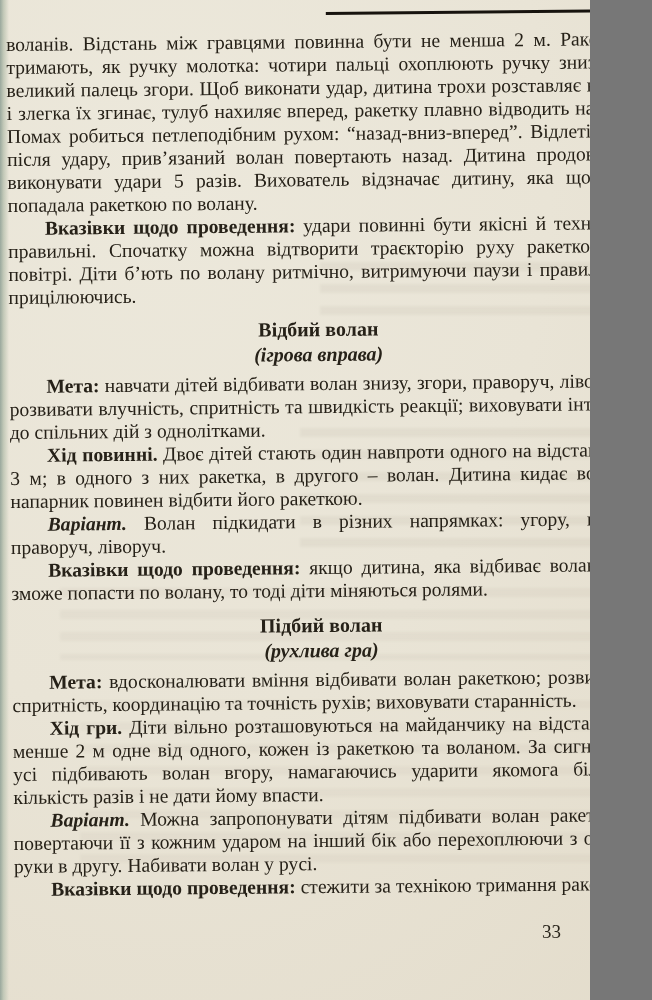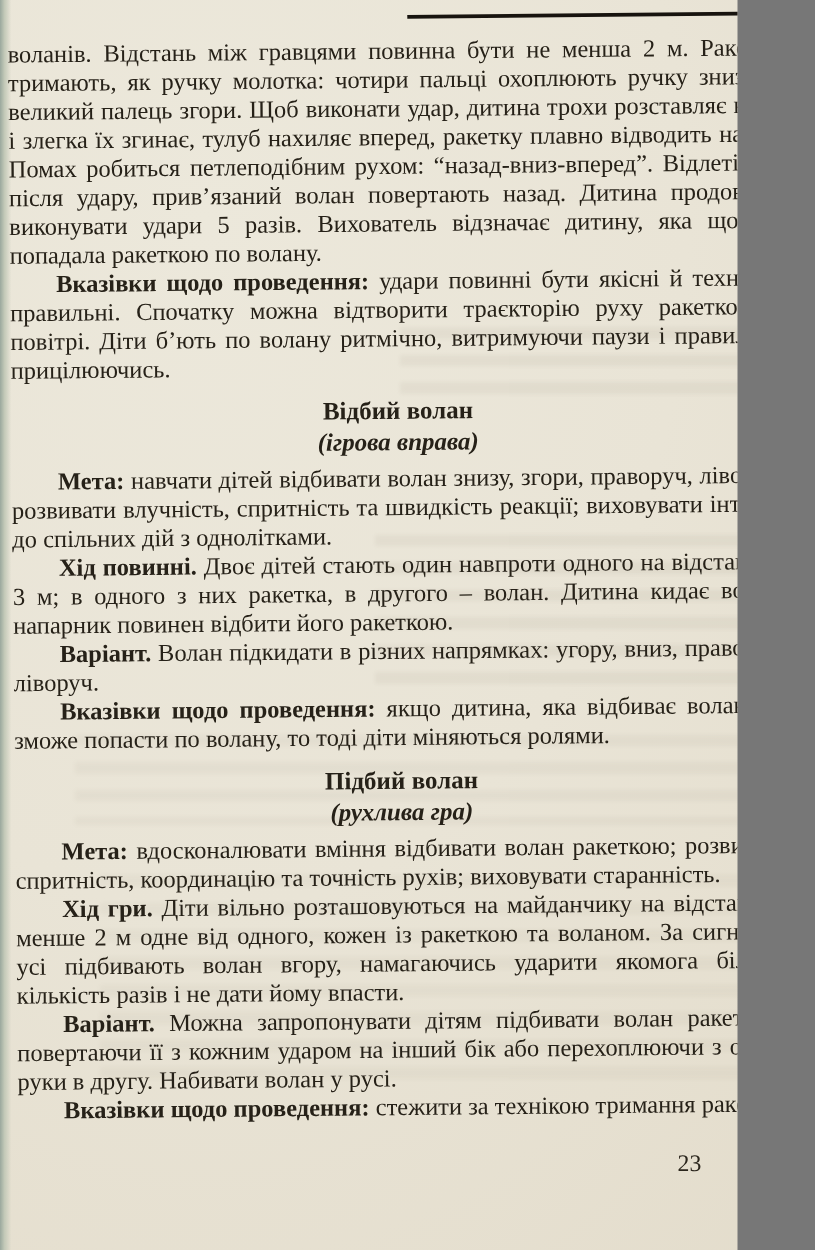--- a/index.html
+++ b/index.html
@@ -29,21 +29,21 @@
     transform:rotate(-0.55deg);
     transform-origin:0 60%;
   }
   .toprule{
     position:absolute;right:1px;top:-18px;width:298px;height:3px;
     background:#17130e;
   }
   p{margin:0;}
   p.indent{text-indent:37px;}
   .lead{font-weight:bold;}
-  .lead.italic{margin-top:28px;}
+  .lead.italic{font-style:italic;margin-top:28px;}
   .heading{
     text-align:center;font-weight:bold;font-size:20px;line-height:25px;
     margin-top:11px;text-indent:0;
   }
   .subheading{
     text-align:center;font-weight:bold;font-style:italic;
     font-size:20px;line-height:25px;margin-bottom:5px;text-indent:0;
   }
   .pagenum{
     position:absolute;right:29px;top:921px;
@@ -84,14 +84,14 @@
 
     <p class="indent"><b class="lead">Мета:</b> <span>вдосконалювати вміння відбивати волан ракеткою; розвивати спритність, координацію та точність рухів; виховувати старанність.</span></p>
 
     <p class="indent"><b class="lead">Хід гри.</b> <span>Діти вільно розташовуються на майданчику на відстані не менше 2 м одне від одного, кожен із ракеткою та воланом. За сигналом усі підбивають волан вгору, намагаючись ударити якомога більшу кількість разів і не дати йому впасти.</span></p>
 
     <p class="indent"><b class="lead italic">Варіант.</b> <span>Можна запропонувати дітям підбивати волан ракеткою, повертаючи її з кожним ударом на інший бік або перехоплюючи з однієї руки в другу. Набивати волан у русі.</span></p>
 
     <p class="indent"><b class="lead">Вказівки щодо проведення:</b> <span>стежити за технікою тримання ракетки.</span></p>
   </div>
 
-  <div class="pagenum">23</div>
+  <div class="pagenum">33</div>
 </div>
 
 </body></html>

